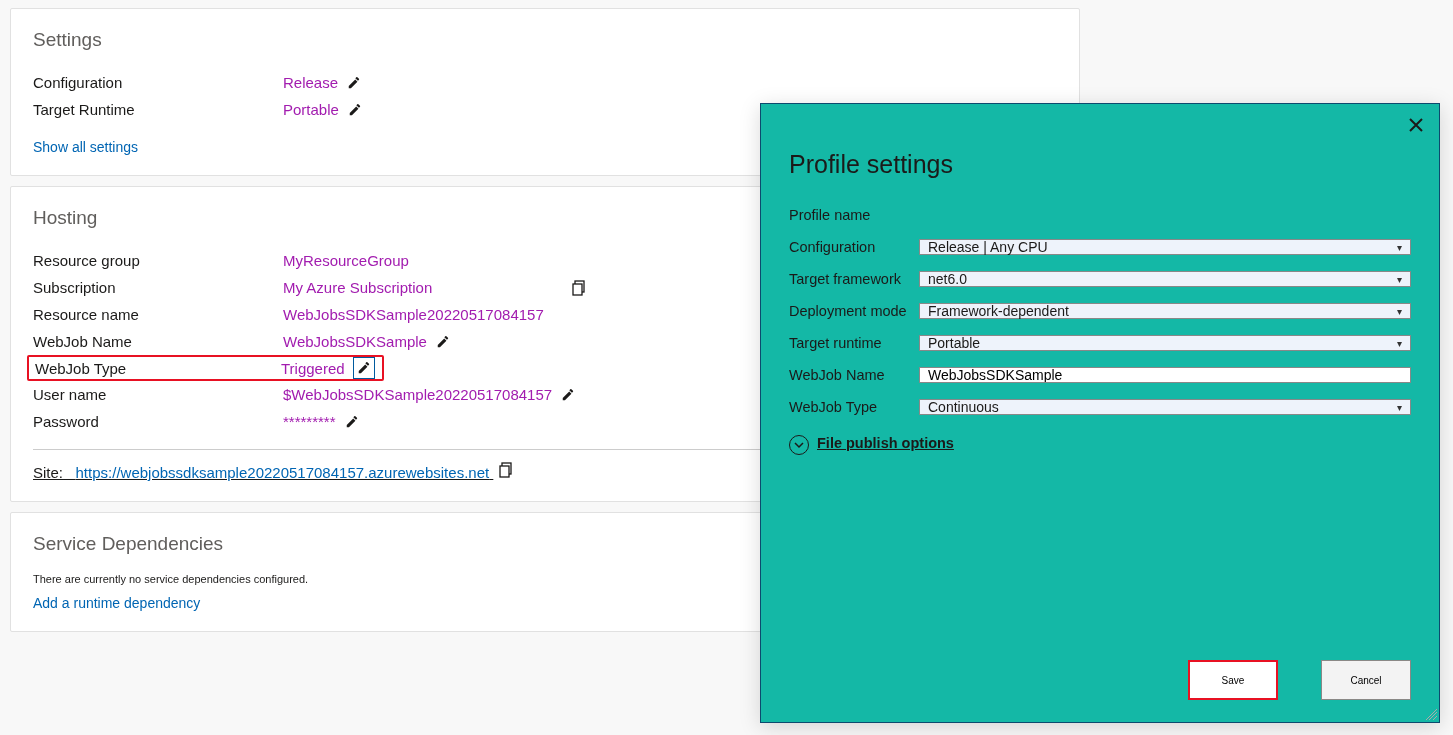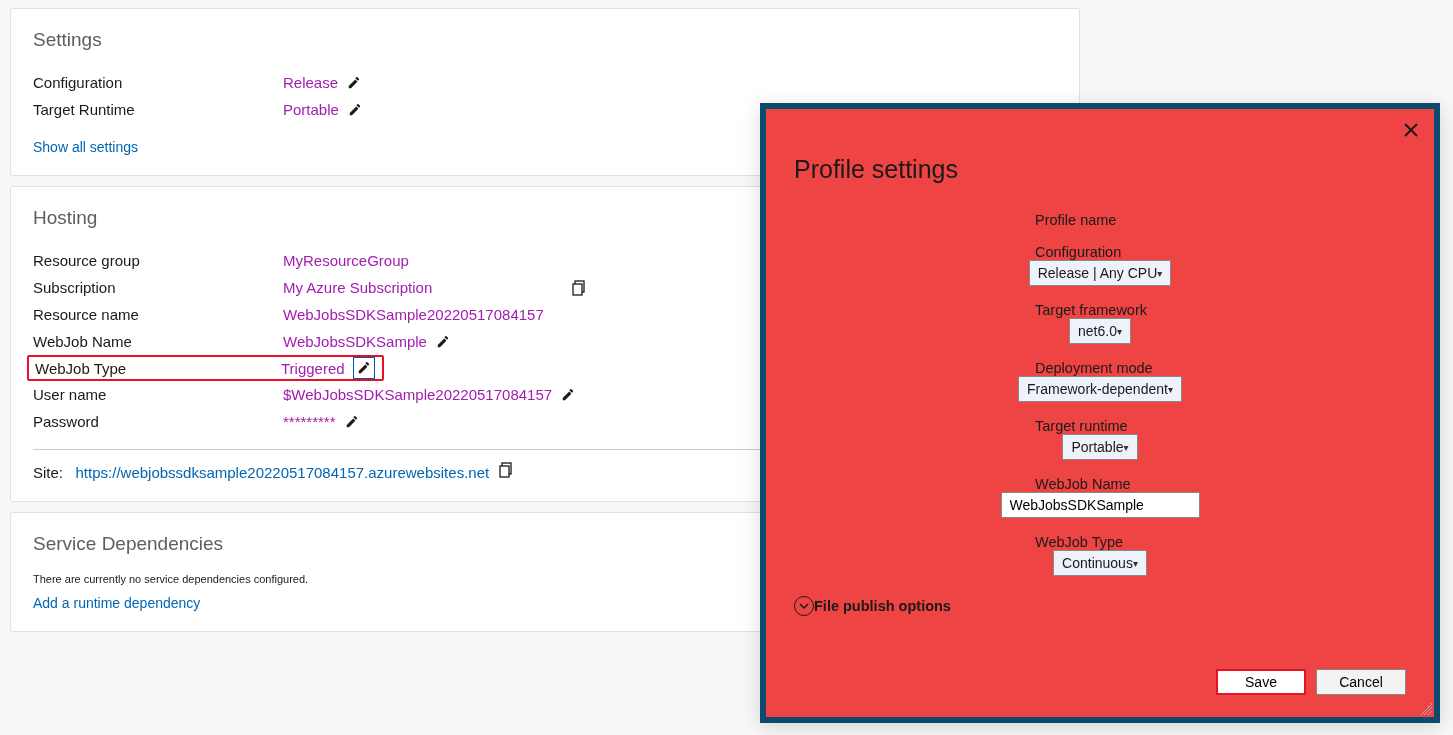--- a/index.html
+++ b/index.html
@@ -54,35 +54,35 @@
     width: 22px; height: 22px;
   }
   .copy-icon {
     margin-left: 40px;
     width: 16px; height:16px;
     display:inline-flex;
     cursor:pointer;
   }
   .link { color: #0065b3; cursor: pointer; }
   .hr { border: none; border-top: 1px solid #ccc; margin: 14px 0 12px 0; }
-  .site-row { margin-top: 0; font-size: 15px; }
+  .site-row { margin-top: 0; font-size: 15px; text-decoration: underline; }
   .site-row .copy-icon { margin-left: 6px; }
   .red-box { border: 2.5px solid #e81123; border-radius: 2px; padding: 0 4px; }
   .red-box-row { margin-left: -6px; padding-left:6px; }
   .red-box-wide { border: 2.5px solid #e81123; }
 
   
   .dialog {
     position: absolute;
     top: 103px;
     left: 760px;
     width: 680px;
     height: 620px;
-    background: #ef4444;
-    border: 6px solid #0c4a6e;
+    background: #14b8a6;
+    border: 1px solid #0c4a6e;
     box-shadow: 0 4px 20px rgba(0,0,0,0.15);
     padding: 20px 28px 20px 28px;
     display: flex;
     flex-direction: column;
   }
   .dialog-close {
     position: absolute;
     top: 14px; right: 16px;
     font-size: 18px;
     cursor: pointer;
@@ -91,32 +91,31 @@
   }
   .dialog-title {
     font-size: 25px;
     font-weight: 400;
     margin: 26px 0 28px 0;
   }
   .dlg-row {
     display: flex;
     align-items: center;
     margin-bottom: 16px;
-    flex-direction: column;
   }
   .dlg-label {
     width: 130px;
     font-size: 14.5px;
   }
   .dlg-value {
     font-size: 14.5px;
   }
   .dlg-select, .dlg-input {
     flex: 1;
-    height: 36px;
+    height: 16px;
     border: 1px solid #888;
     background: #eef3fb;
     padding: 4px 8px;
     font-size: 14px;
     font-family: inherit;
     position: relative;
   }
   .dlg-select {
     display: flex;
     align-items: center;
@@ -125,48 +124,50 @@
   }
   .dlg-select .caret {
     font-size: 10px;
     color: #333;
   }
   .dlg-input {
     background: #fff;
   }
   .expander {
     display: flex;
-    align-items: center;
-    gap: 0;
+    align-items: flex-start;
+    gap: 8px;
     margin-top: 4px;
     cursor: pointer;
+    text-decoration: underline;
   }
   .expander-icon {
     width: 20px; height: 20px;
     border: 1.5px solid #1b1a19;
     border-radius: 50%;
     display:flex; align-items:center; justify-content:center;
     font-size: 12px;
   }
   .expander-label { font-size: 14.5px; font-weight: 600; }
   .dialog-buttons {
     margin-top: auto;
     display: flex;
     justify-content: flex-end;
     gap: 10px;
     padding-bottom: 2px;
   }
   .btn {
     min-width: 90px;
-    height: 26px;
+    height: 40px;
     border: 1px solid #8a8886;
     background: #f3f3f3;
-    font-size: 14px;
+    font-size: 10px;
     cursor: pointer;
     font-family: inherit;
+    margin-left: 33px;
   }
   .btn.primary-red { border: 2.5px solid #e81123; background: #fff; }
   .resize-grip {
     position:absolute;
     right:2px; bottom:2px;
     width:12px; height:12px;
     background:
       linear-gradient(135deg, transparent 0 50%, #aaa 50% 55%, transparent 55% 65%, #aaa 65% 70%, transparent 70% 80%, #aaa 80% 85%, transparent 85%);
   }
   svg { display:block; }

